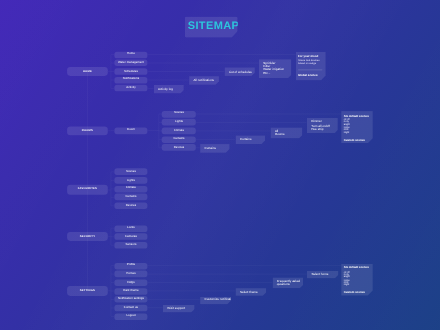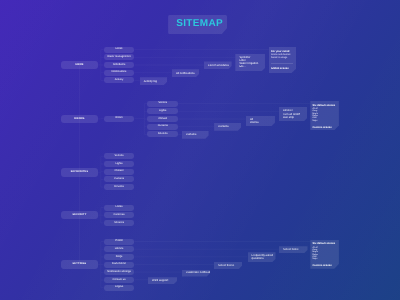--- a/index.html
+++ b/index.html
@@ -6,21 +6,21 @@
   html,body{margin:0;padding:0;background:#3a2bb4;}
   body{width:400px;height:300px;overflow:hidden;
     font-family:"Liberation Sans",sans-serif;-webkit-font-smoothing:antialiased;text-rendering:geometricPrecision;}
   #stage{position:relative;width:400px;height:300px;overflow:hidden;
     background:linear-gradient(127.2deg,#4227b8 0%,#1a3f86 100%);}
   #stage::before{content:"";position:absolute;inset:0;pointer-events:none;
     background:linear-gradient(118deg,rgba(255,255,255,0.012) 0%,rgba(255,255,255,0) 30%,
       rgba(255,255,255,0.018) 48%,rgba(255,255,255,0) 68%,rgba(255,255,255,0.012) 100%);}
   svg.lines{position:absolute;left:0;top:0;width:400px;height:300px;}
 
-  .title{position:absolute;left:168.1px;top:15.1px;width:59px;height:19.3px;
+  .title{position:absolute;left:168.1px;top:15.1px;width:48px;height:19.3px;
     background:rgba(255,255,255,0.10);border-radius:1.5px;
     -webkit-clip-path:polygon(0 0,100% 0,100% calc(100% - 6.3px),calc(100% - 5.6px) 100%,0 100%);
     clip-path:polygon(0 0,100% 0,100% calc(100% - 6.3px),calc(100% - 5.6px) 100%,0 100%);
     display:flex;align-items:center;justify-content:center;}
   .title span{color:#2cc6dd;font-size:10px;font-weight:bold;letter-spacing:0.35px;
     line-height:1;padding-left:4px;padding-bottom:1px;}
 
   .root{position:absolute;left:61px;width:37px;height:8.6px;border-radius:3px;
     background:rgba(255,255,255,0.105);display:flex;align-items:center;justify-content:center;}
   .root b{color:#fff;font-size:2.45px;font-weight:bold;letter-spacing:0.22px;line-height:1;

